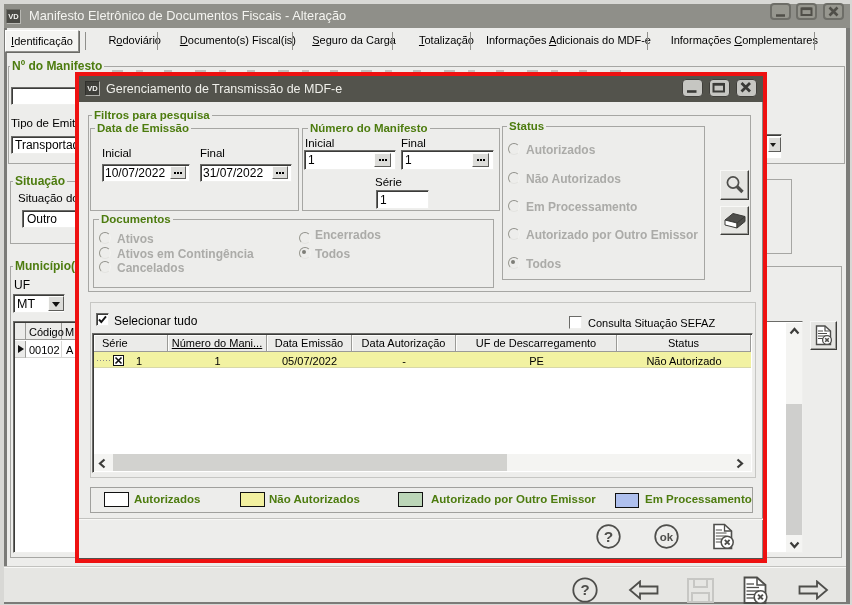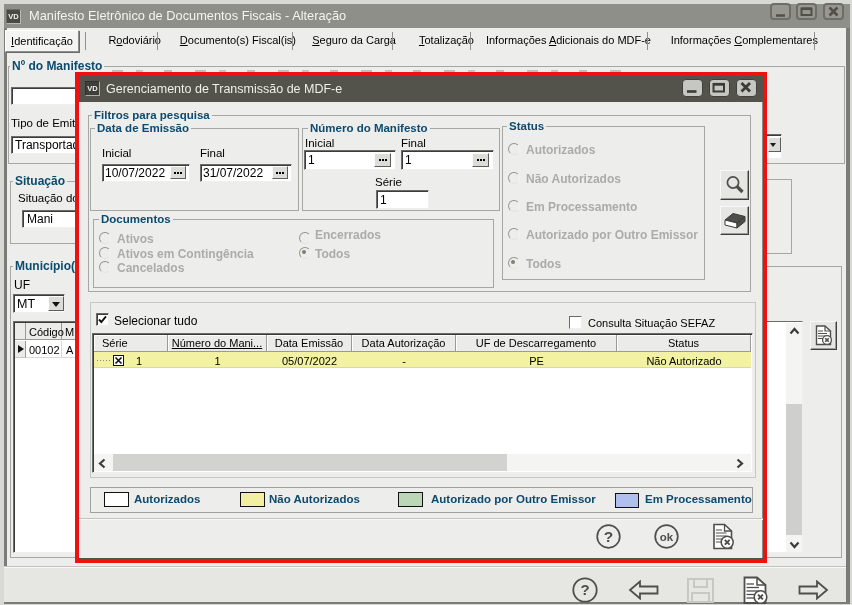--- a/index.html
+++ b/index.html
@@ -15,21 +15,21 @@
 .wbtn { top:3px; width:21px; height:17px; border:2px solid #6E6E68; border-radius:4px; background:#97978F; }
 
 #tabs { left:4px; top:28px; width:846px; height:24px; font-size:11px; color:#000; }
 .tabsep { top:4px; width:1px; height:18px; background:#8F8F8B; }
 .tablbl { top:0; height:24px; line-height:24px; text-align:right; white-space:nowrap; }
 #tab-active { left:1px; top:2px; width:74px; height:22px; background:#F4F4F2; border:1px solid #8F8F8B; border-top-color:#FFFFFF; border-left-color:#FFFFFF; box-shadow:1px 1px 0 #6A6A66; text-align:center; line-height:20px; }
 u { text-decoration:underline; text-underline-offset:1px; }
 .sunken { background:#FFF; border:1px solid; border-color:#6B6B68 #EFEFED #EFEFED #6B6B68; box-shadow:inset 1px 1px 0 #3B3B39; }
 .fieldtext { position:absolute; font-size:13px; color:#000; }
 .lbl { position:absolute; font-size:12px; color:#000; white-space:nowrap; }
-.blbl { position:absolute; font-size:12px; font-weight:bold; color:#0c4a6e; white-space:nowrap; }
+.blbl { position:absolute; font-size:12px; font-weight:bold; color:#4d7c0f; white-space:nowrap; }
 .dots { position:absolute; background:#DCDCD9; border:1px solid; border-color:#FDFDFB #5E5E5B #5E5E5B #FDFDFB; color:#1E1E1C; text-align:center; }
 .dots i { position:absolute; left:50%; top:50%; width:10px; height:2px; margin-left:-5px; margin-top:-1px; background:radial-gradient(circle 1.4px at 2px 1px,#000 85%,transparent 100%) ,radial-gradient(circle 1.4px at 5px 1px,#000 85%,transparent 100%),radial-gradient(circle 1.4px at 8px 1px,#000 85%,transparent 100%); }
 .radio { position:absolute; width:12px; height:12px; border-radius:50%; background:transparent; border:1.6px solid; border-color:#90908A #F2F2EF #E4E4E0 #98988F; }
 .radio.on::after { content:""; position:absolute; left:2.4px; top:2.4px; width:4px; height:4px; border-radius:50%; background:#7E7E78; }
 .rlbl { position:absolute; font-size:12px; font-weight:bold; color:#ABABA8; white-space:nowrap; }
 .check { position:absolute; width:13px; height:13px; background:#FFF; border:1px solid; border-color:#6B6B68 #EFEFED #EFEFED #6B6B68; box-shadow:inset 1px 1px 0 #3B3B39; }
 .btn3d { position:absolute; background:#E6E6E3; border:1px solid; border-color:#F8F8F6 #3E3E3B #3E3E3B #F8F8F6; box-shadow:inset -1px -1px 0 #9C9C98; }
 .dlgbtn { top:3px; width:21px; height:18px; background:#C6C6C2; border:1.5px solid #403F3B; border-radius:4px; }
 .hcell { position:absolute; top:0; height:17px; background:#EBEBE9; border-right:1px solid #9A9A97; border-bottom:1px solid #9A9A97; box-shadow:inset 1px 1px 0 #FDFDFB; text-align:center; line-height:17px; color:#000; }
 .rcell { position:absolute; top:1px; height:16px; text-align:center; line-height:17px; color:#000; }
@@ -89,21 +89,21 @@
     <div class="fieldtext" style="left:15px;top:138px;font-size:12px;">Transportador</div>
 
     <div class="abs sunken" style="left:700px;top:134px;width:82px;height:25px;"></div>
     <div class="abs" style="left:768px;top:137px;width:13px;height:15px;background:#DCDCD9;border:1px solid;border-color:#FDFDFB #5E5E5B #5E5E5B #FDFDFB;"></div>
     <div class="abs" style="left:770px;top:143px;width:0;height:0;border:3.5px solid transparent;border-top:4px solid #1A1A18;"></div>
 
     <div class="abs" style="left:10px;top:181px;width:200px;height:63px;border:1px solid #A6A6A3;"></div>
     <div class="blbl" style="left:13px;top:174px;background:#EDEDEB;padding:0 2px;">Situação</div>
     <div class="lbl" style="left:18px;top:192px;font-size:11.5px;">Situação do MDF-e</div>
     <div class="abs sunken" style="left:22px;top:210px;width:90px;height:18px;"></div>
-    <div class="fieldtext" style="left:27px;top:212px;font-size:12px;">Mani</div>
+    <div class="fieldtext" style="left:27px;top:212px;font-size:12px;">Outro</div>
 
     <div class="abs" style="left:700px;top:179px;width:92px;height:75px;border:1px solid #A6A6A3;"></div>
 
     <div class="abs" style="left:10px;top:266px;width:832px;height:292px;border:1px solid #A6A6A3;"></div>
     <div class="blbl" style="left:13px;top:259px;background:#EDEDEB;padding:0 2px;">Município(s) Carregamento</div>
     <div class="lbl" style="left:14px;top:278px;">UF</div>
     <div class="abs sunken" style="left:13px;top:294px;width:52px;height:19px;"></div>
     <div class="fieldtext" style="left:17px;top:297px;font-size:12.5px;">MT</div>
     <div class="abs" style="left:48px;top:296px;width:16px;height:15px;background:#DCDCD9;border:1px solid;border-color:#FDFDFB #5E5E5B #5E5E5B #FDFDFB;"></div>
     <div class="abs" style="left:52px;top:302px;width:0;height:0;border:4px solid transparent;border-top:5px solid #111;"></div>

